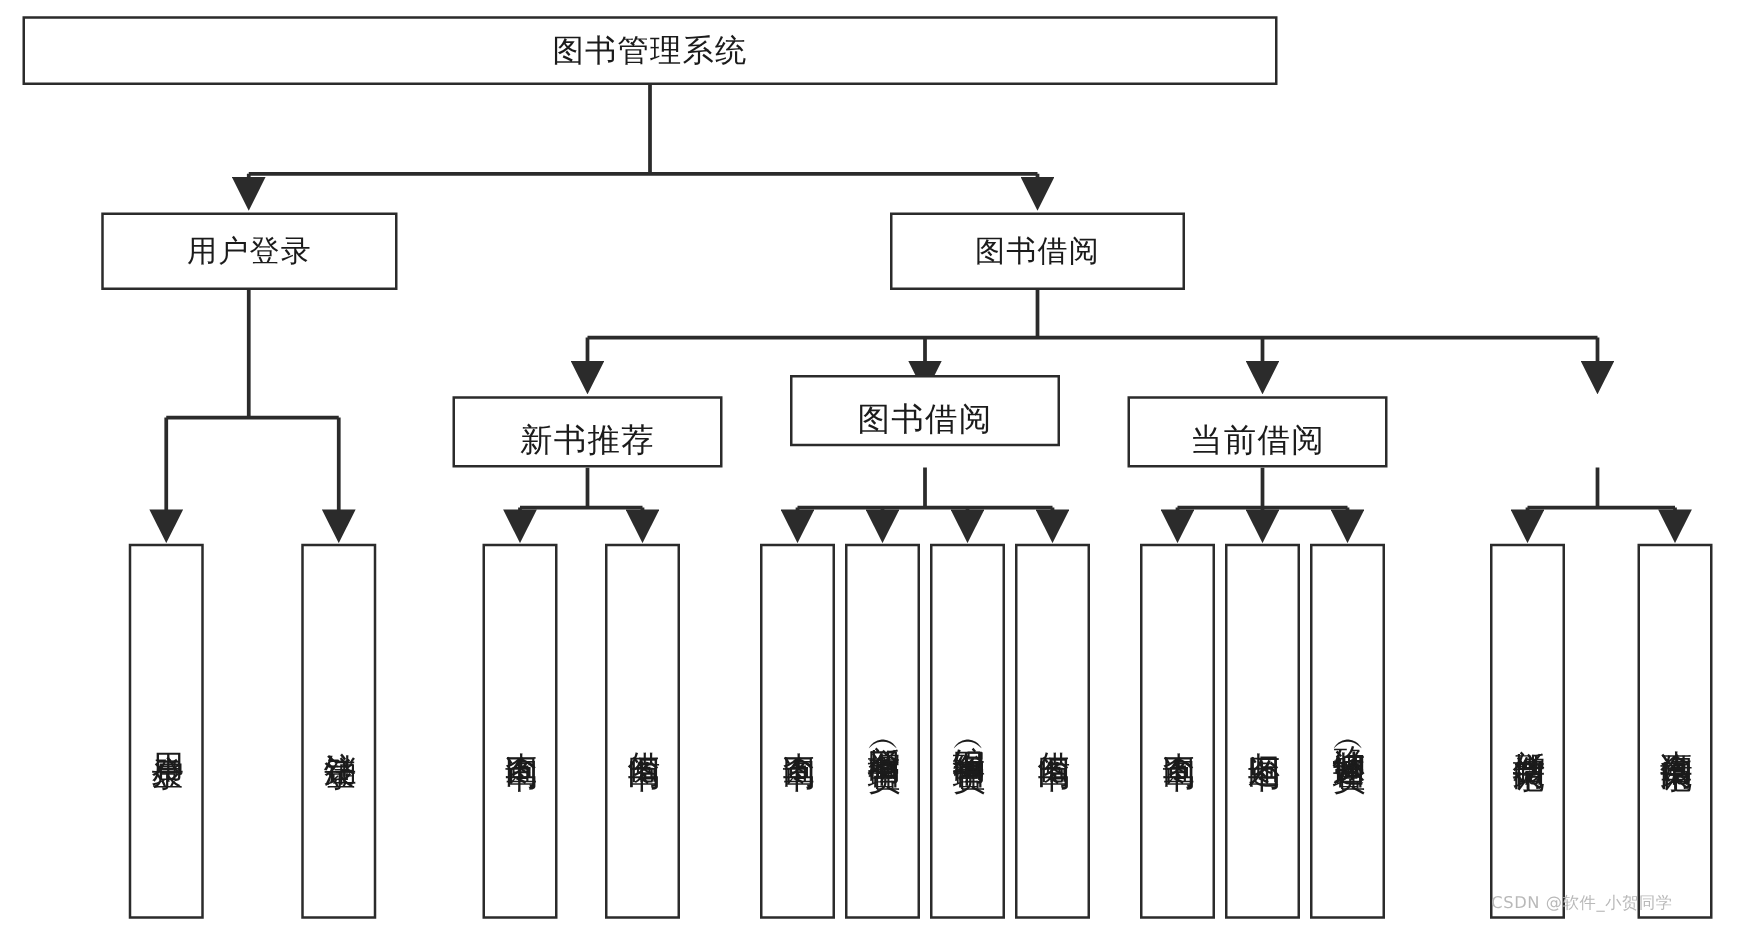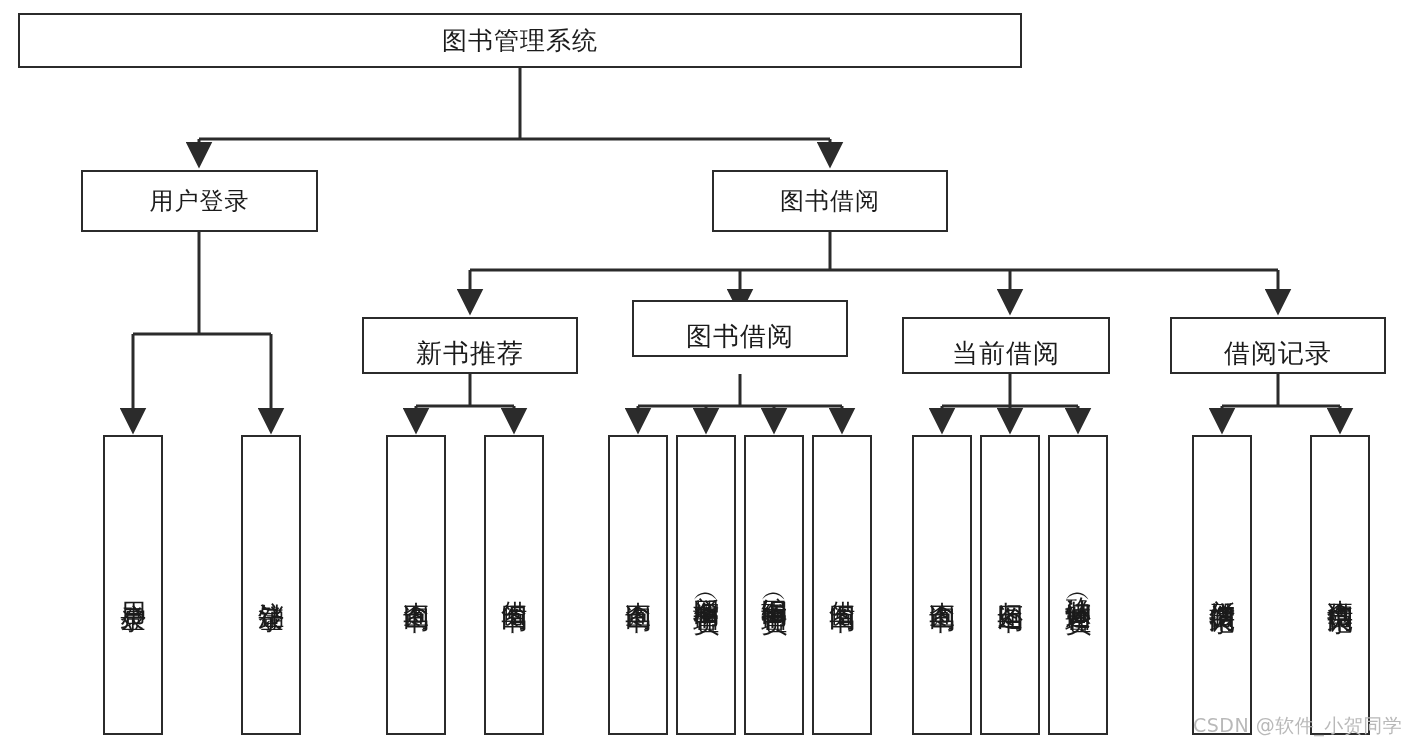--- a/index.html
+++ b/index.html
@@ -52,21 +52,21 @@
   .lvl-leaf .label {
     writing-mode: vertical-rl;
     text-orientation: upright;
     font-size: 26px;
     line-height: 1.05;
     letter-spacing: 2px;
     white-space: nowrap;
   }
   .watermark {
     position: absolute;
-    font-size: 19px;
+    font-size: 13px;
     color: #b9b9b9;
     white-space: nowrap;
     letter-spacing: 0.5px;
   }
 </style>
 </head>
 <body>
 
 <div id="canvas">
 
@@ -133,23 +133,20 @@
 
   <div class="node lvl-3" style="left:362px; top:317px; width:216px; height:57px;">
     <span class="label">新书推荐</span>
   </div>
   <div class="node lvl-3" style="left:632px; top:300px; width:216px; height:57px;">
     <span class="label">图书借阅</span>
   </div>
   <div class="node lvl-3" style="left:902px; top:317px; width:208px; height:57px;">
     <span class="label">当前借阅</span>
   </div>
-  <div class="node lvl-3" style="left:1170px; top:317px; width:216px; height:57px;">
-    <span class="label">借阅记录</span>
-  </div>
 
   <div class="node lvl-leaf" style="left:103px; top:435px; width:60px; height:300px;">
     <span class="label">用户登录</span>
   </div>
   <div class="node lvl-leaf" style="left:241px; top:435px; width:60px; height:300px;">
     <span class="label">注销登录</span>
   </div>
 
   <div class="node lvl-leaf" style="left:386px; top:435px; width:60px; height:300px;">
     <span class="label">查询图书</span>

